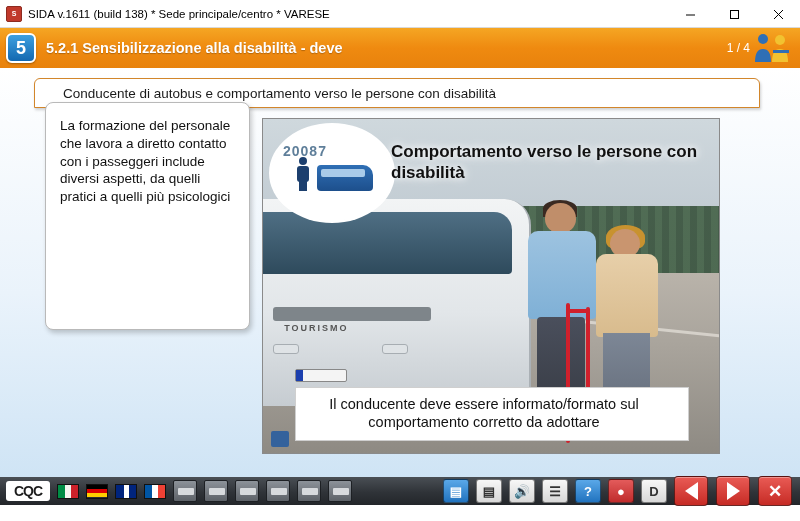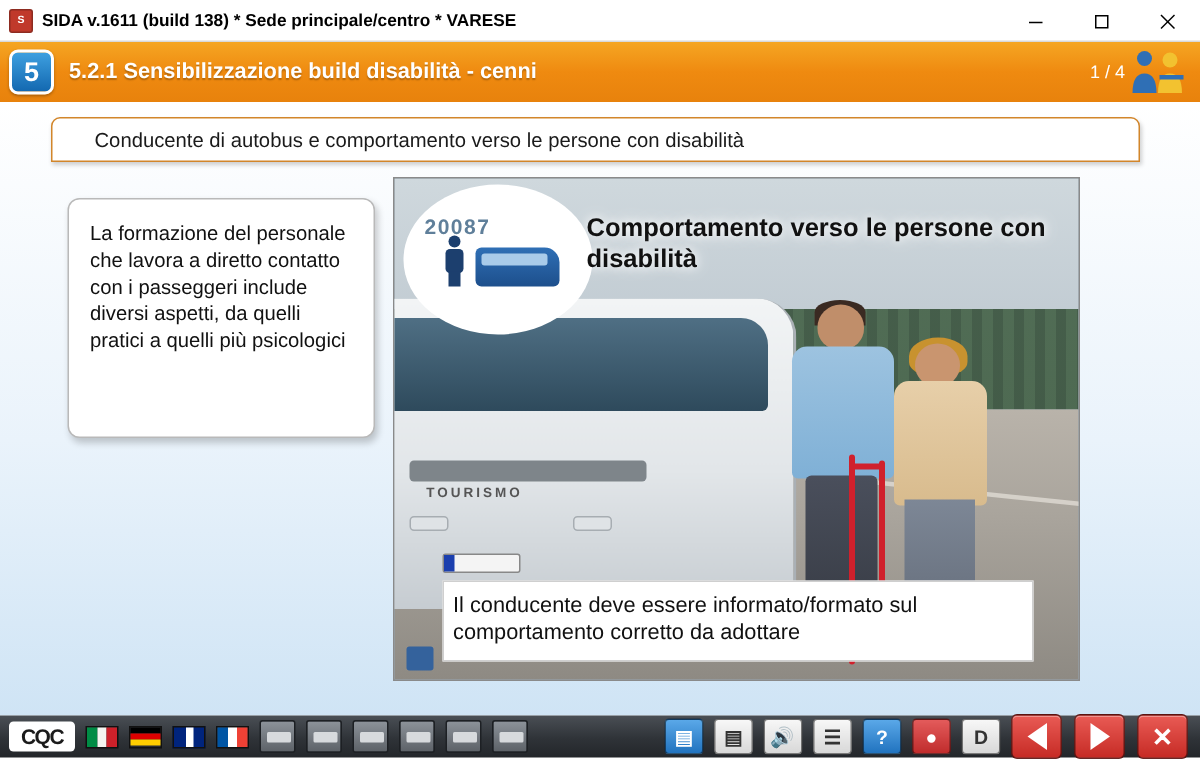--- a/index.html
+++ b/index.html
@@ -31,21 +31,20 @@
     border: 1px solid #8d2b20;
     border-radius: 2px;
     display: flex; align-items: center; justify-content: center;
     color: #fff; font-size: 7px; font-weight: bold;
     line-height: 1;
   }
   .title-text {
     font-size: 11.5px;
     color: #000;
     white-space: nowrap;
-    font-weight: bold;
   }
   .win-buttons {
     position: absolute; right: 0; top: 0;
     height: 28px; display: flex;
   }
   .win-btn {
     width: 44px; height: 28px;
     display: flex; align-items: center; justify-content: center;
     font-size: 12px; color: #000;
   }
@@ -100,22 +99,22 @@
     box-shadow: 1px 2px 3px rgba(0,0,0,.18);
     display: flex; align-items: center;
   }
   .banner-text {
     font-size: 13.5px; color: #1a1a1a;
     margin-left: 28px;
   }
 
   .left-card {
     position: absolute;
-    left: 45px; top: 64px;
-    width: 205px; height: 160px;
+    left: 45px; top: 34px;
+    width: 205px; height: 228px;
     background: #ffffff;
     border: 1px solid #b9b9b9;
     border-radius: 8px;
     box-shadow: 2px 3px 5px rgba(0,0,0,.2);
     padding: 14px 14px 0 14px;
   }
   .left-card p {
     margin: 0;
     font-size: 13.5px;
     color: #111;
@@ -294,20 +293,21 @@
     font-size: 17px; font-weight: bold; color: #111;
     line-height: 1.25;
     text-shadow: 0 0 6px rgba(255,255,255,.95), 0 0 12px rgba(255,255,255,.9);
   }
   .photo-caption {
     position: absolute; left: 32px; bottom: 12px;
     width: 394px;
     background: #ffffff;
     border: 1px solid #cfcfcf;
     padding: 7px 22px 8px 6px;
+    text-align: center;
     font-size: 14.5px; color: #111;
     line-height: 1.28;
   }
   .photo-logo {
     position: absolute; left: 8px; bottom: 6px;
     width: 18px; height: 16px;
     background: #2a5d9e; border-radius: 2px;
     opacity: .9;
   }
 
@@ -396,21 +396,21 @@
         <svg width="11" height="11" viewBox="0 0 11 11">
             <line x1="1" y1="1" x2="10" y2="10" stroke="#000" stroke-width="1"></line>
             <line x1="10" y1="1" x2="1" y2="10" stroke="#000" stroke-width="1"></line>
           </svg>
       </div>
     </div>
   </div>
 
   <div class="header">
     <div class="chapter-badge">5</div>
-    <div class="header-title">5.2.1 Sensibilizzazione build disabilità - cenni</div>
+    <div class="header-title">5.2.1 Sensibilizzazione alla disabilità - deve</div>
     <div class="page-counter">1 / 4</div>
     <div class="people-icon">
       <svg width="44" height="36" viewBox="0 0 44 36">
         <circle cx="13" cy="9" r="5" fill="#2f6fb5"></circle>
         <path d="M5 32 q0 -13 8 -13 q8 0 8 13 z" fill="#2f6fb5"></path>
         <circle cx="30" cy="10" r="5" fill="#f2c230"></circle>
         <path d="M22 32 q0 -13 8 -13 q8 0 8 13 z" fill="#f2c230"></path>
         <rect x="23" y="20" width="16" height="3" fill="#2f6fb5"></rect>
       </svg>
     </div>

